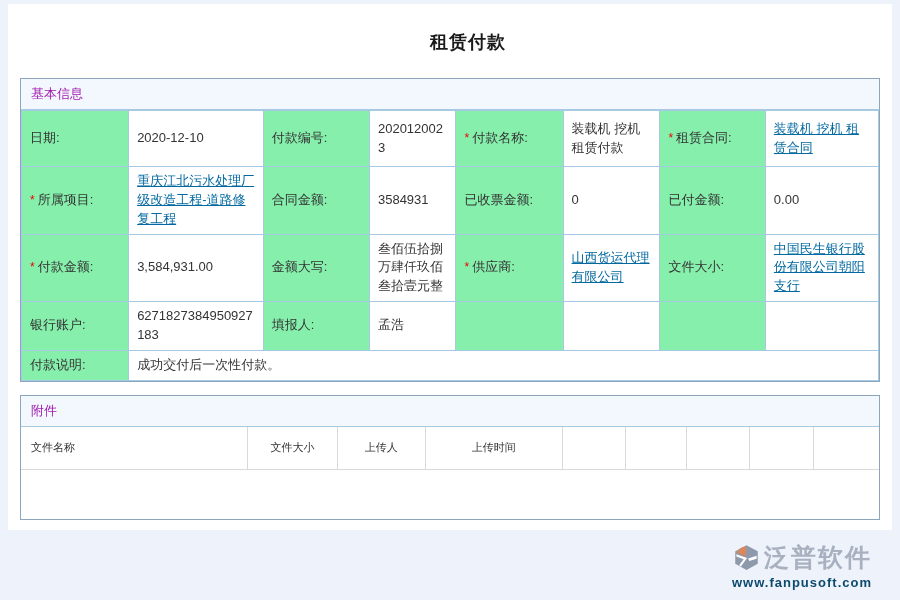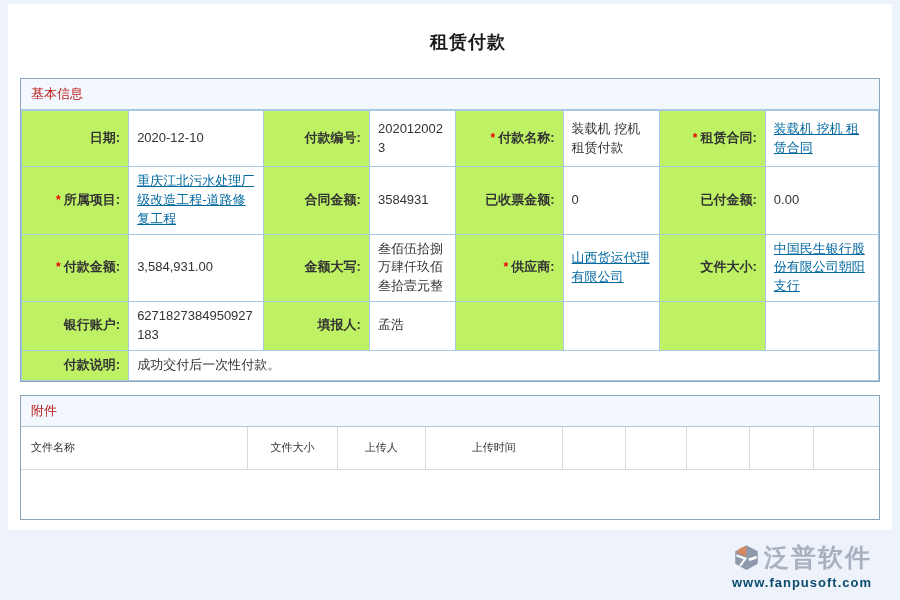--- a/index.html
+++ b/index.html
@@ -31,41 +31,40 @@
     margin: 0 12px;
     border: 1px solid #8ba6bc;
     background: #fff;
   }
   .section-box + .section-box { margin-top: 13px; }
   .section-bar {
     background: #f2f8fd;
     border-bottom: 1px solid #a7c9e2;
     padding: 6px 10px;
     font-size: 13px;
-    color: #b91c1c;
+    color: #a21caf;
   }
   table.info-table {
     width: 100%;
     border-collapse: collapse;
     table-layout: fixed;
   }
   table.info-table td {
     border: 1px solid #a7c9e2;
     padding: 5px 8px;
     font-size: 13px;
     vertical-align: middle;
     line-height: 1.45;
     word-break: break-all;
   }
   td.lbl {
-    background: #bef264;
-    text-align: right;
+    background: #86efac;
+    text-align: left;
     color: #333;
     white-space: normal;
-    font-weight: bold;
   }
   td.val { background: #ffffff; text-align: left; }
   .req {
     color: #ee0000;
     margin-right: 3px;
     font-size: 12px;
   }
   a.cell-link {
     color: #0369a1;
     text-decoration: underline;

